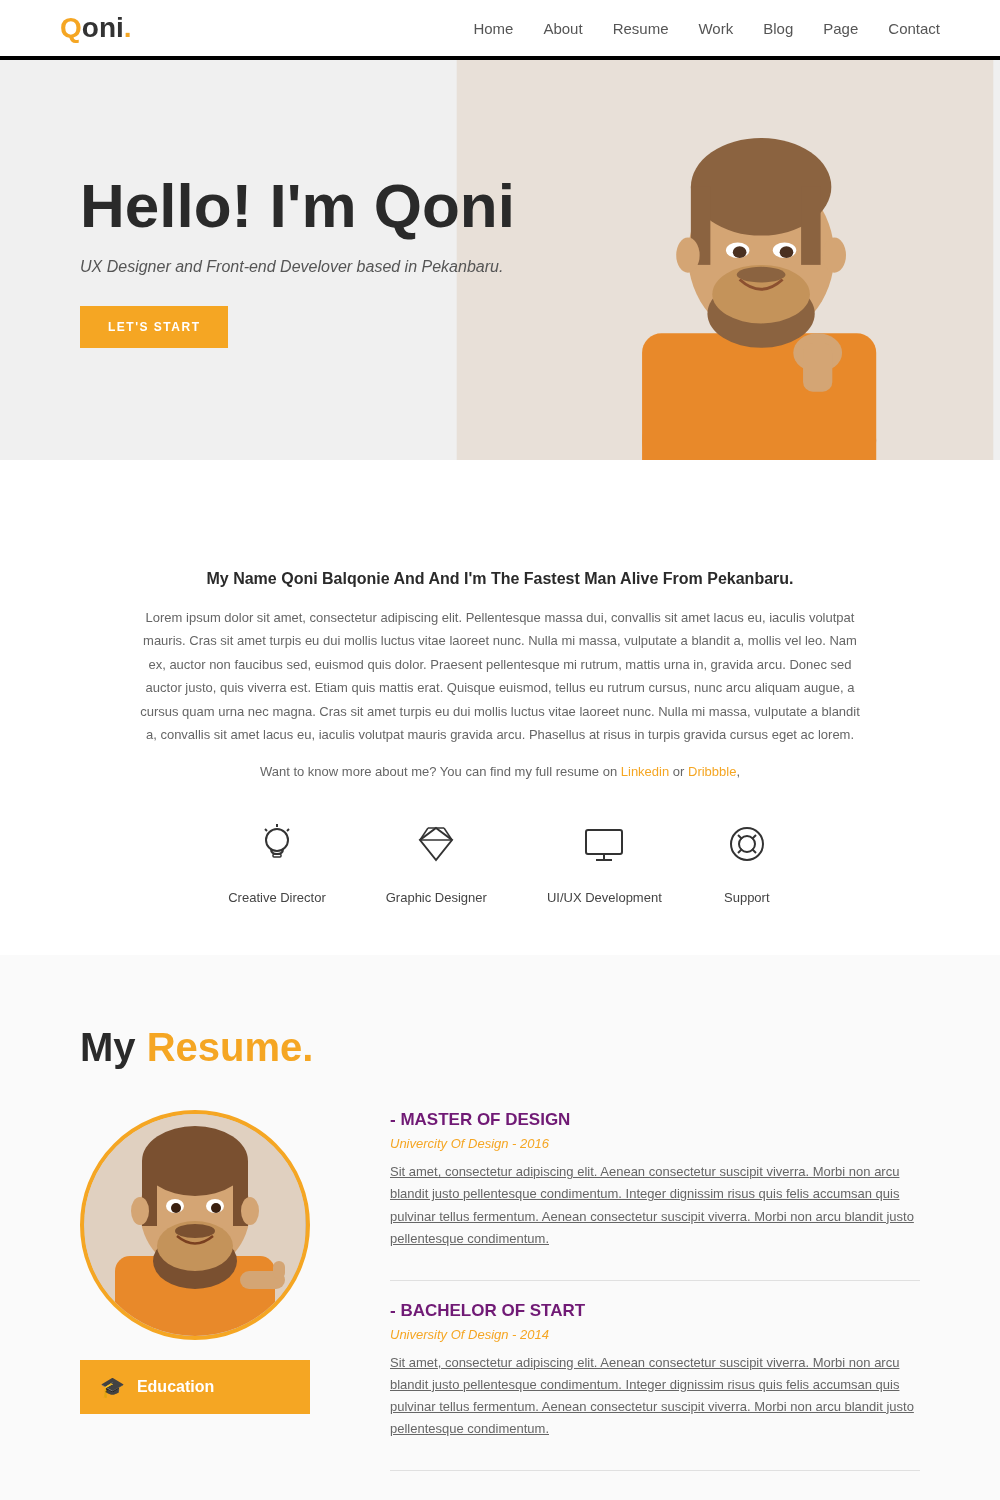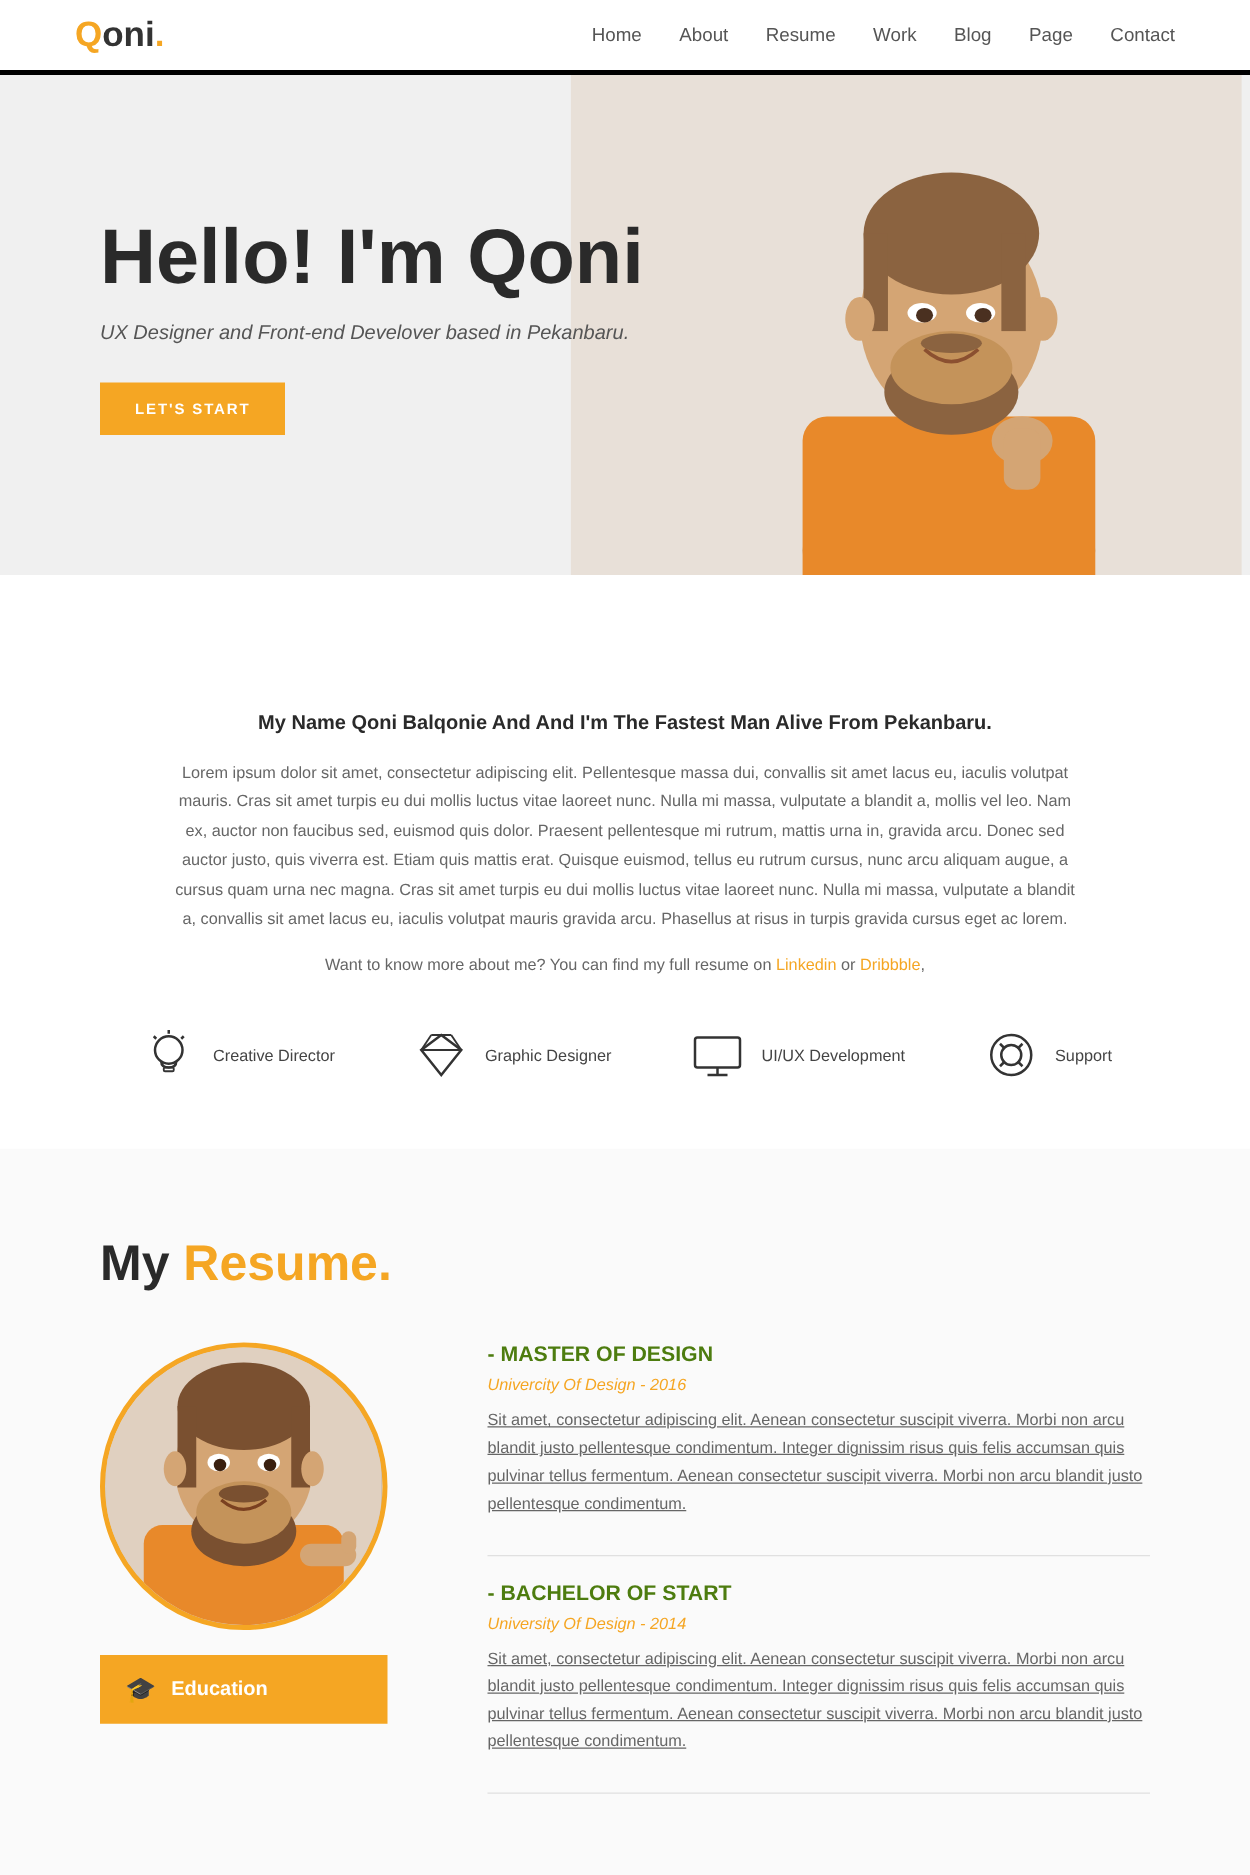--- a/index.html
+++ b/index.html
@@ -114,22 +114,23 @@
 
     
     .skills-row {
       display: flex;
       justify-content: center;
       gap: 60px;
       margin-top: 20px;
     }
     .skill-item {
       display: flex;
+      flex-direction: column;
       align-items: center;
-      gap: 10px;
+      gap: 21px;
     }
     .skill-icon {
       width: 50px;
       height: 50px;
       display: flex;
       align-items: center;
       justify-content: center;
     }
     .skill-label {
       font-size: 13px;
@@ -192,21 +193,21 @@
       margin-top: 20px;
       width: 230px;
     }
     .edu-icon { font-size: 20px; }
 
     
     .resume-entry { margin-bottom: 30px; }
     .resume-entry h3 {
       font-size: 17px;
       font-weight: 700;
-      color: #4d7c0f;
+      color: #701a75;
       margin-bottom: 6px;
     }
     .resume-entry .school {
       color: #f5a623;
       font-size: 13px;
       font-style: italic;
       margin-bottom: 10px;
       font-weight: 400;
     }
     .resume-entry p {

